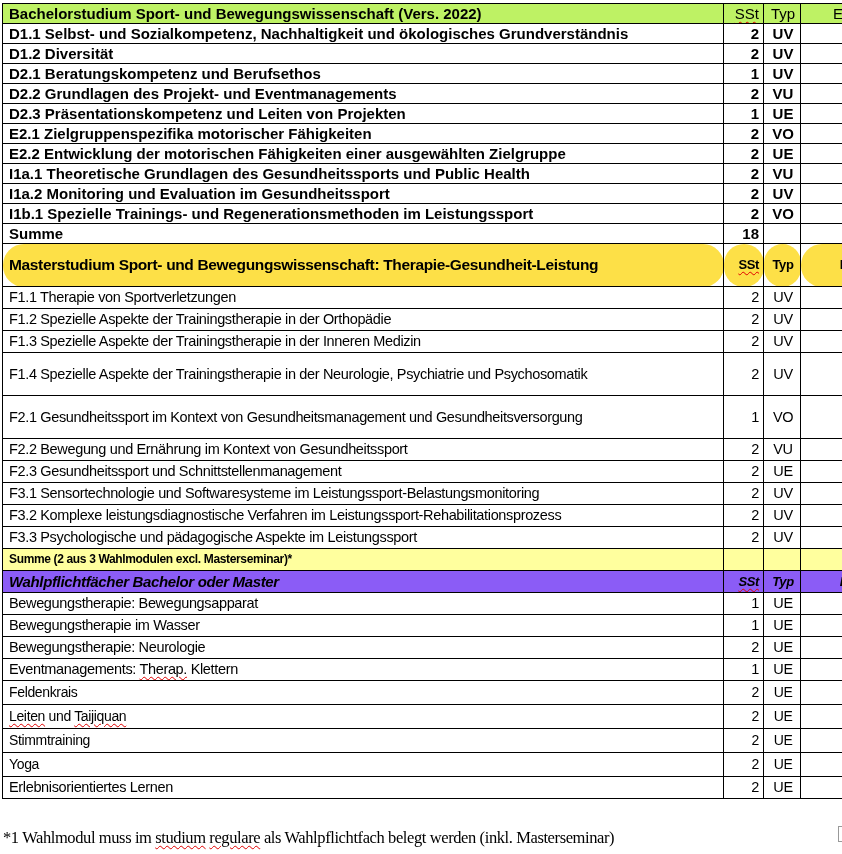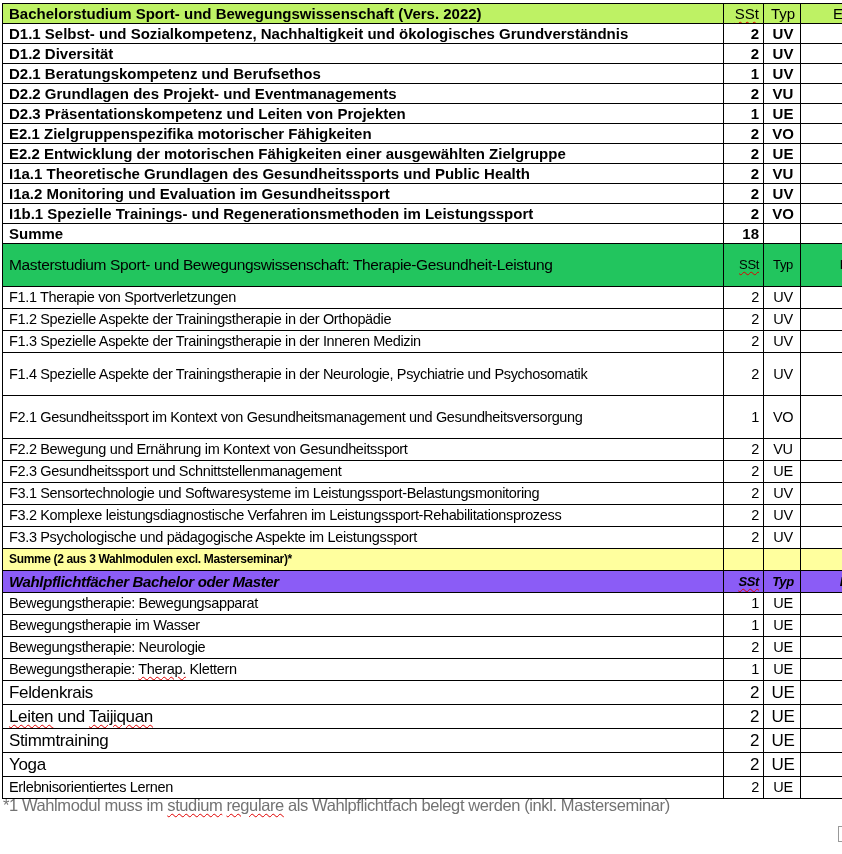--- a/index.html
+++ b/index.html
@@ -24,36 +24,36 @@
     col.c-ects { width: 77px; }
 
     
     .s1 td { font-family: "Liberation Sans", sans-serif; font-size: 15px; height: 19px; line-height: 19px; font-weight: bold; }
     .s1.head td { background: #bef264; font-weight: bold; }
     .s1.head td.sst, .s1.head td.typ, .s1.head td.ects { font-weight: normal; }
     .s1.sum td { font-weight: bold; }
 
     
     .s2 td, .s3 td { font-family: "Liberation Sans", sans-serif; font-size: 14.5px; letter-spacing: -0.35px; height: 21px; line-height: 21px; }
-    .s2.head td { background: #22c55e; font-weight: normal; height: 42px; line-height: 22px; font-size: 15.5px; white-space: normal; }
+    .s2.head td { background: #fde047; font-weight: bold; height: 42px; line-height: 22px; font-size: 15.5px; white-space: normal; border-radius: 21px; }
     .s2.head td.sst, .s2.head td.typ, .s2.head td.ects { font-size: 13px; }
     .s2.tall td { height: 42px; line-height: 22px; white-space: normal; }
     .s2.sum td { background: #ffff9e; font-weight: bold; font-size: 12px; }
     .s3.head td { background: #8b5cf6; font-weight: bold; font-size: 15px; font-style: italic; }
     .s3.head td.sst, .s3.head td.typ, .s3.head td.ects { font-size: 13px; }
-    .s3.big td { font-size: 17px; height: 23px; line-height: 23px; margin-left: 12px; }
+    .s3.big td { font-size: 14px; height: 23px; line-height: 23px; margin-left: 12px; }
 
     td.sst, td.ects { text-align: right; }
     td.typ { text-align: center; padding: 0; }
     .spell { text-decoration: underline wavy #e00000; text-decoration-thickness: 1px; text-underline-offset: 2px; }
 
     .footnote {
-      position: absolute; left: 3px; top: 796px;
-      font-family: Liberation Sans, sans-serif; font-size: 16.5px; letter-spacing: -0.4px;
-      color: #737373; white-space: nowrap;
+      position: absolute; left: 3px; top: 828px;
+      font-family: Liberation Serif, serif; font-size: 16.5px; letter-spacing: -0.4px;
+      color: #000000; white-space: nowrap;
     }
     .cursor-mark { position: absolute; left: 838px; top: 826px; width: 3px; height: 14px; border-left: 1px solid #999; border-top: 1px solid #999; border-bottom: 1px solid #999; }
   </style>
 </head>
 <body>
 
 <table class="grid">
   <colgroup>
     <col class="c-name">
       <col class="c-sst">
@@ -226,21 +226,21 @@
         <td class="typ">UE</td>
         <td class="ects">0,75</td>
       </tr>
     <tr class="s3">
         <td>Bewegungstherapie: Neurologie</td>
         <td class="sst">2</td>
         <td class="typ">UE</td>
         <td class="ects">0,75</td>
       </tr>
     <tr class="s3">
-      <td><span>Bewegungstherapie: </span><span class="spell">Therap.</span><span> Klettern</span></td>
+      <td><span>Eventmanagements: </span><span class="spell">Therap.</span><span> Klettern</span></td>
       <td class="sst">1</td>
         <td class="typ">UE</td>
         <td class="ects">0,75</td>
     </tr>
     <tr class="s3 big">
         <td>Feldenkrais</td>
         <td class="sst">2</td>
         <td class="typ">UE</td>
         <td class="ects">1,5</td>
       </tr>

